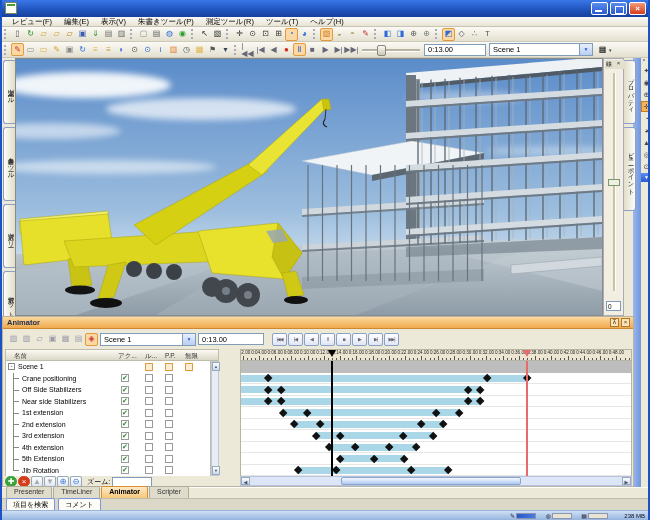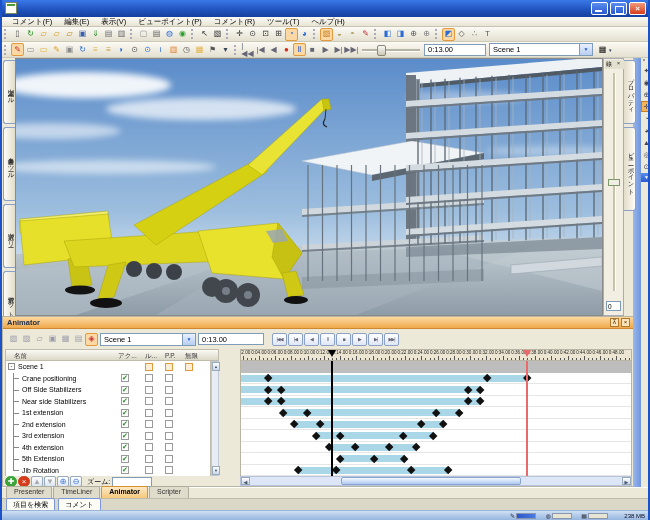--- a/index.html
+++ b/index.html
@@ -156,25 +156,25 @@
     <div id="btn-min" class="winbtn abs">
         <i></i>
       </div>
     <div id="btn-restore" class="winbtn abs">
         <i></i>
       </div>
     <div id="btn-close" class="winbtn abs">×</div>
   </div>
 
   <div id="menubar" class="abs">
-      <span class="menu-item">コメント(F)</span>
+      <span class="menu-item">レビュー(F)</span>
       <span class="menu-item">編集(E)</span>
       <span class="menu-item">表示(V)</span>
-      <span class="menu-item">ビューポイント(P)</span>
-      <span class="menu-item">コメント(R)</span>
+      <span class="menu-item">朱書きツール(P)</span>
+      <span class="menu-item">測定ツール(R)</span>
       <span class="menu-item">ツール(T)</span>
       <span class="menu-item">ヘルプ(H)</span>
     </div>
 
   <div id="toolbar1" class="toolbar abs">
       <span class="grip"></span>
       <span class="tbtn" title="new-file-icon" style="color: rgb(85, 85, 85);">▯</span>
       <span class="tbtn" title="refresh-icon" style="color: rgb(30, 142, 30);">↻</span>
       <span class="tbtn" title="open-file-icon" style="color: rgb(215, 155, 40);">▱</span>
       <span class="tbtn" title="append-file-icon" style="color: rgb(215, 155, 40);">▱</span>

